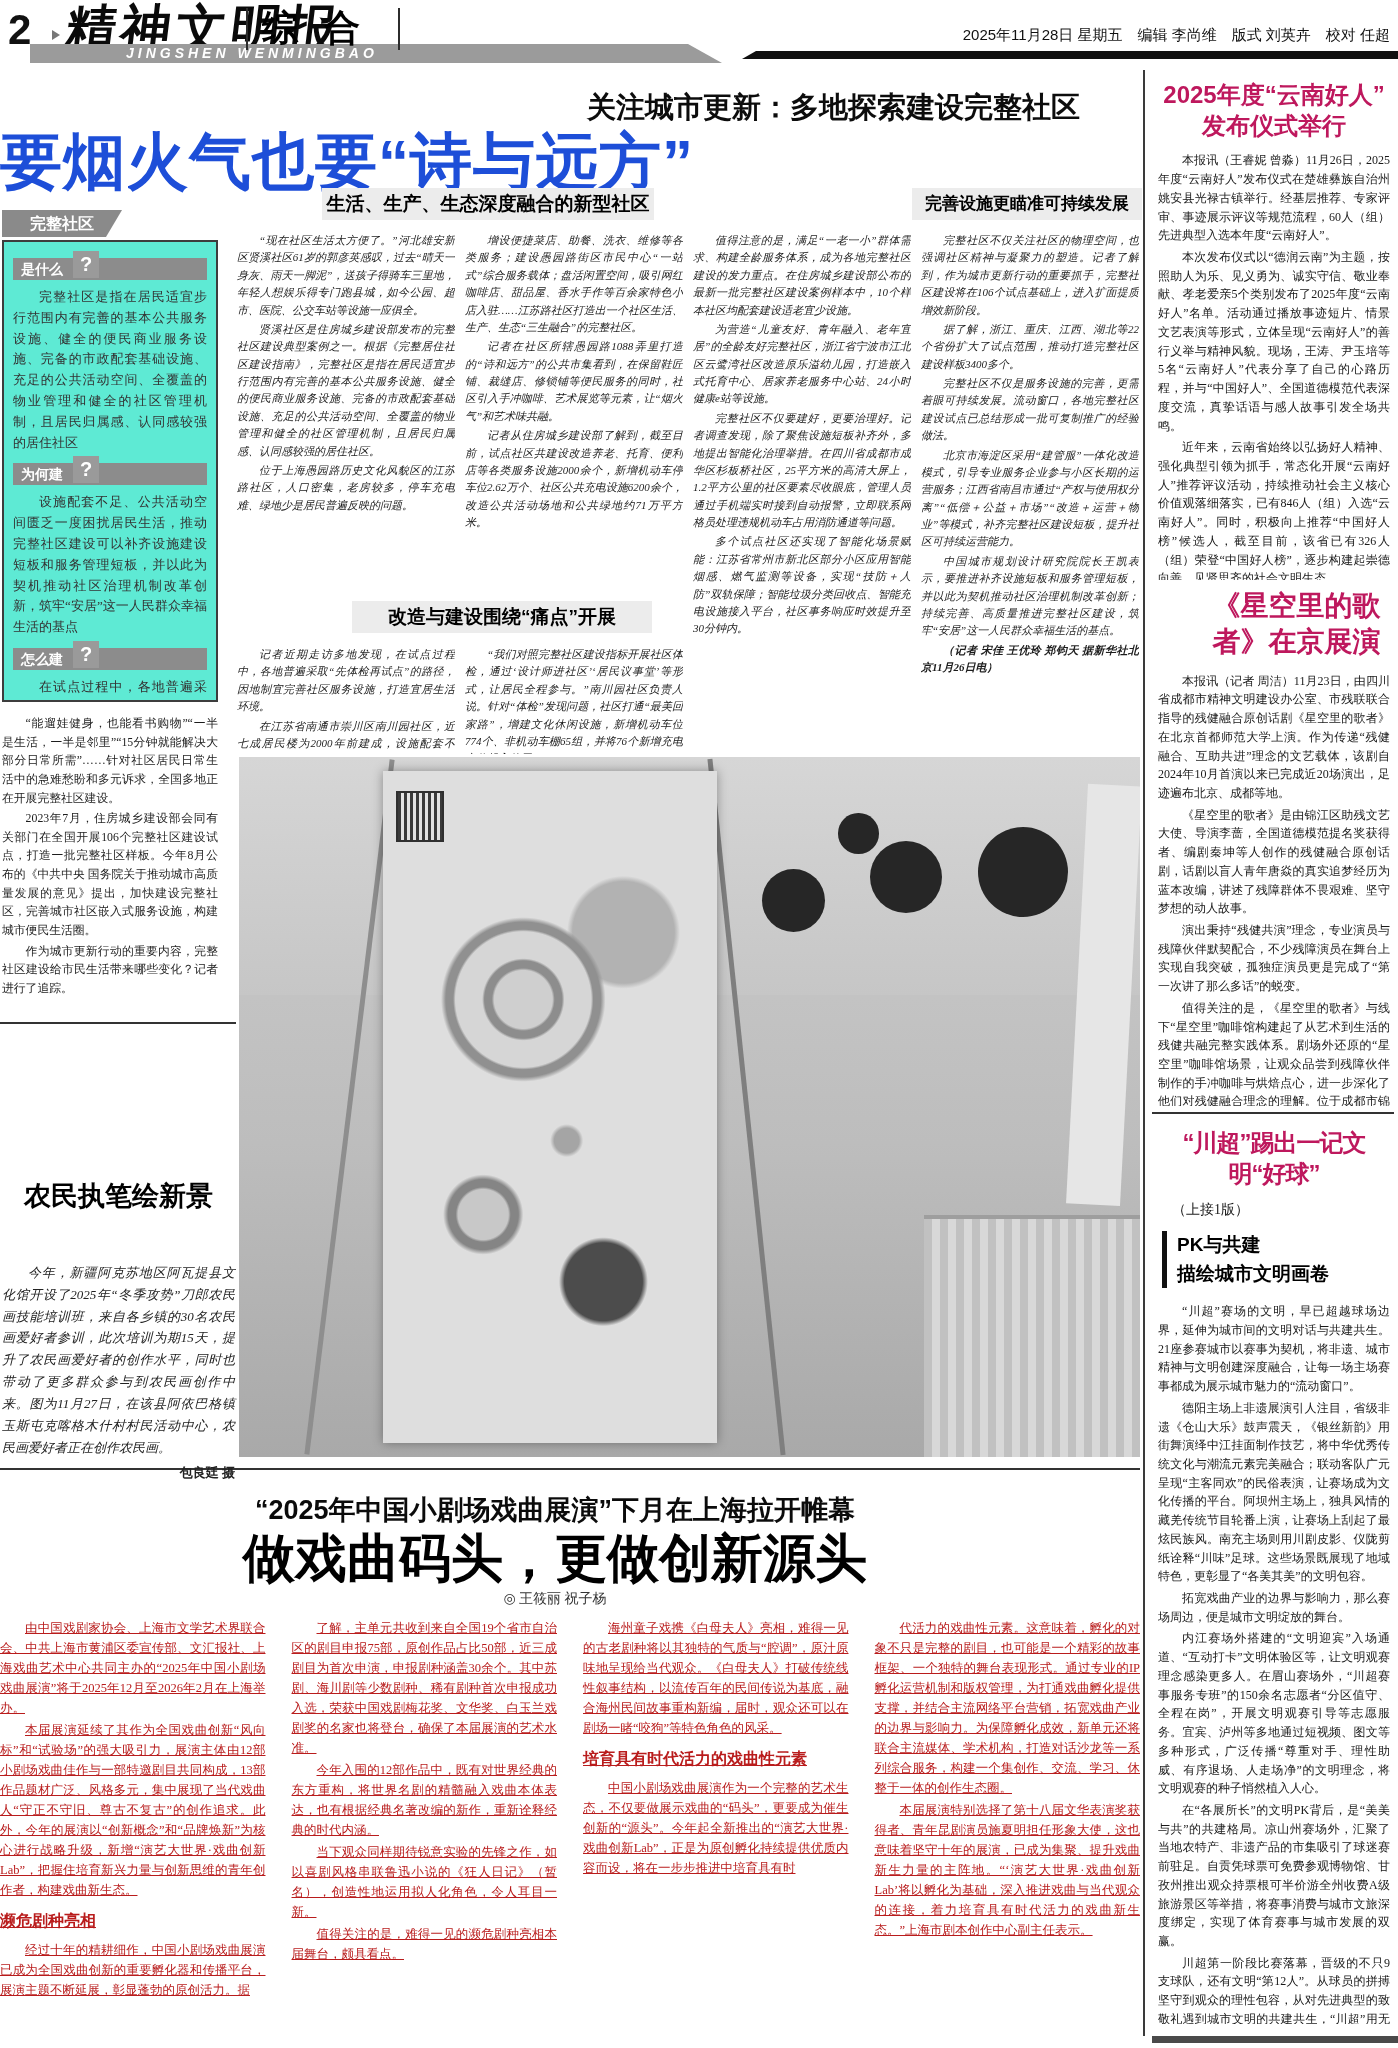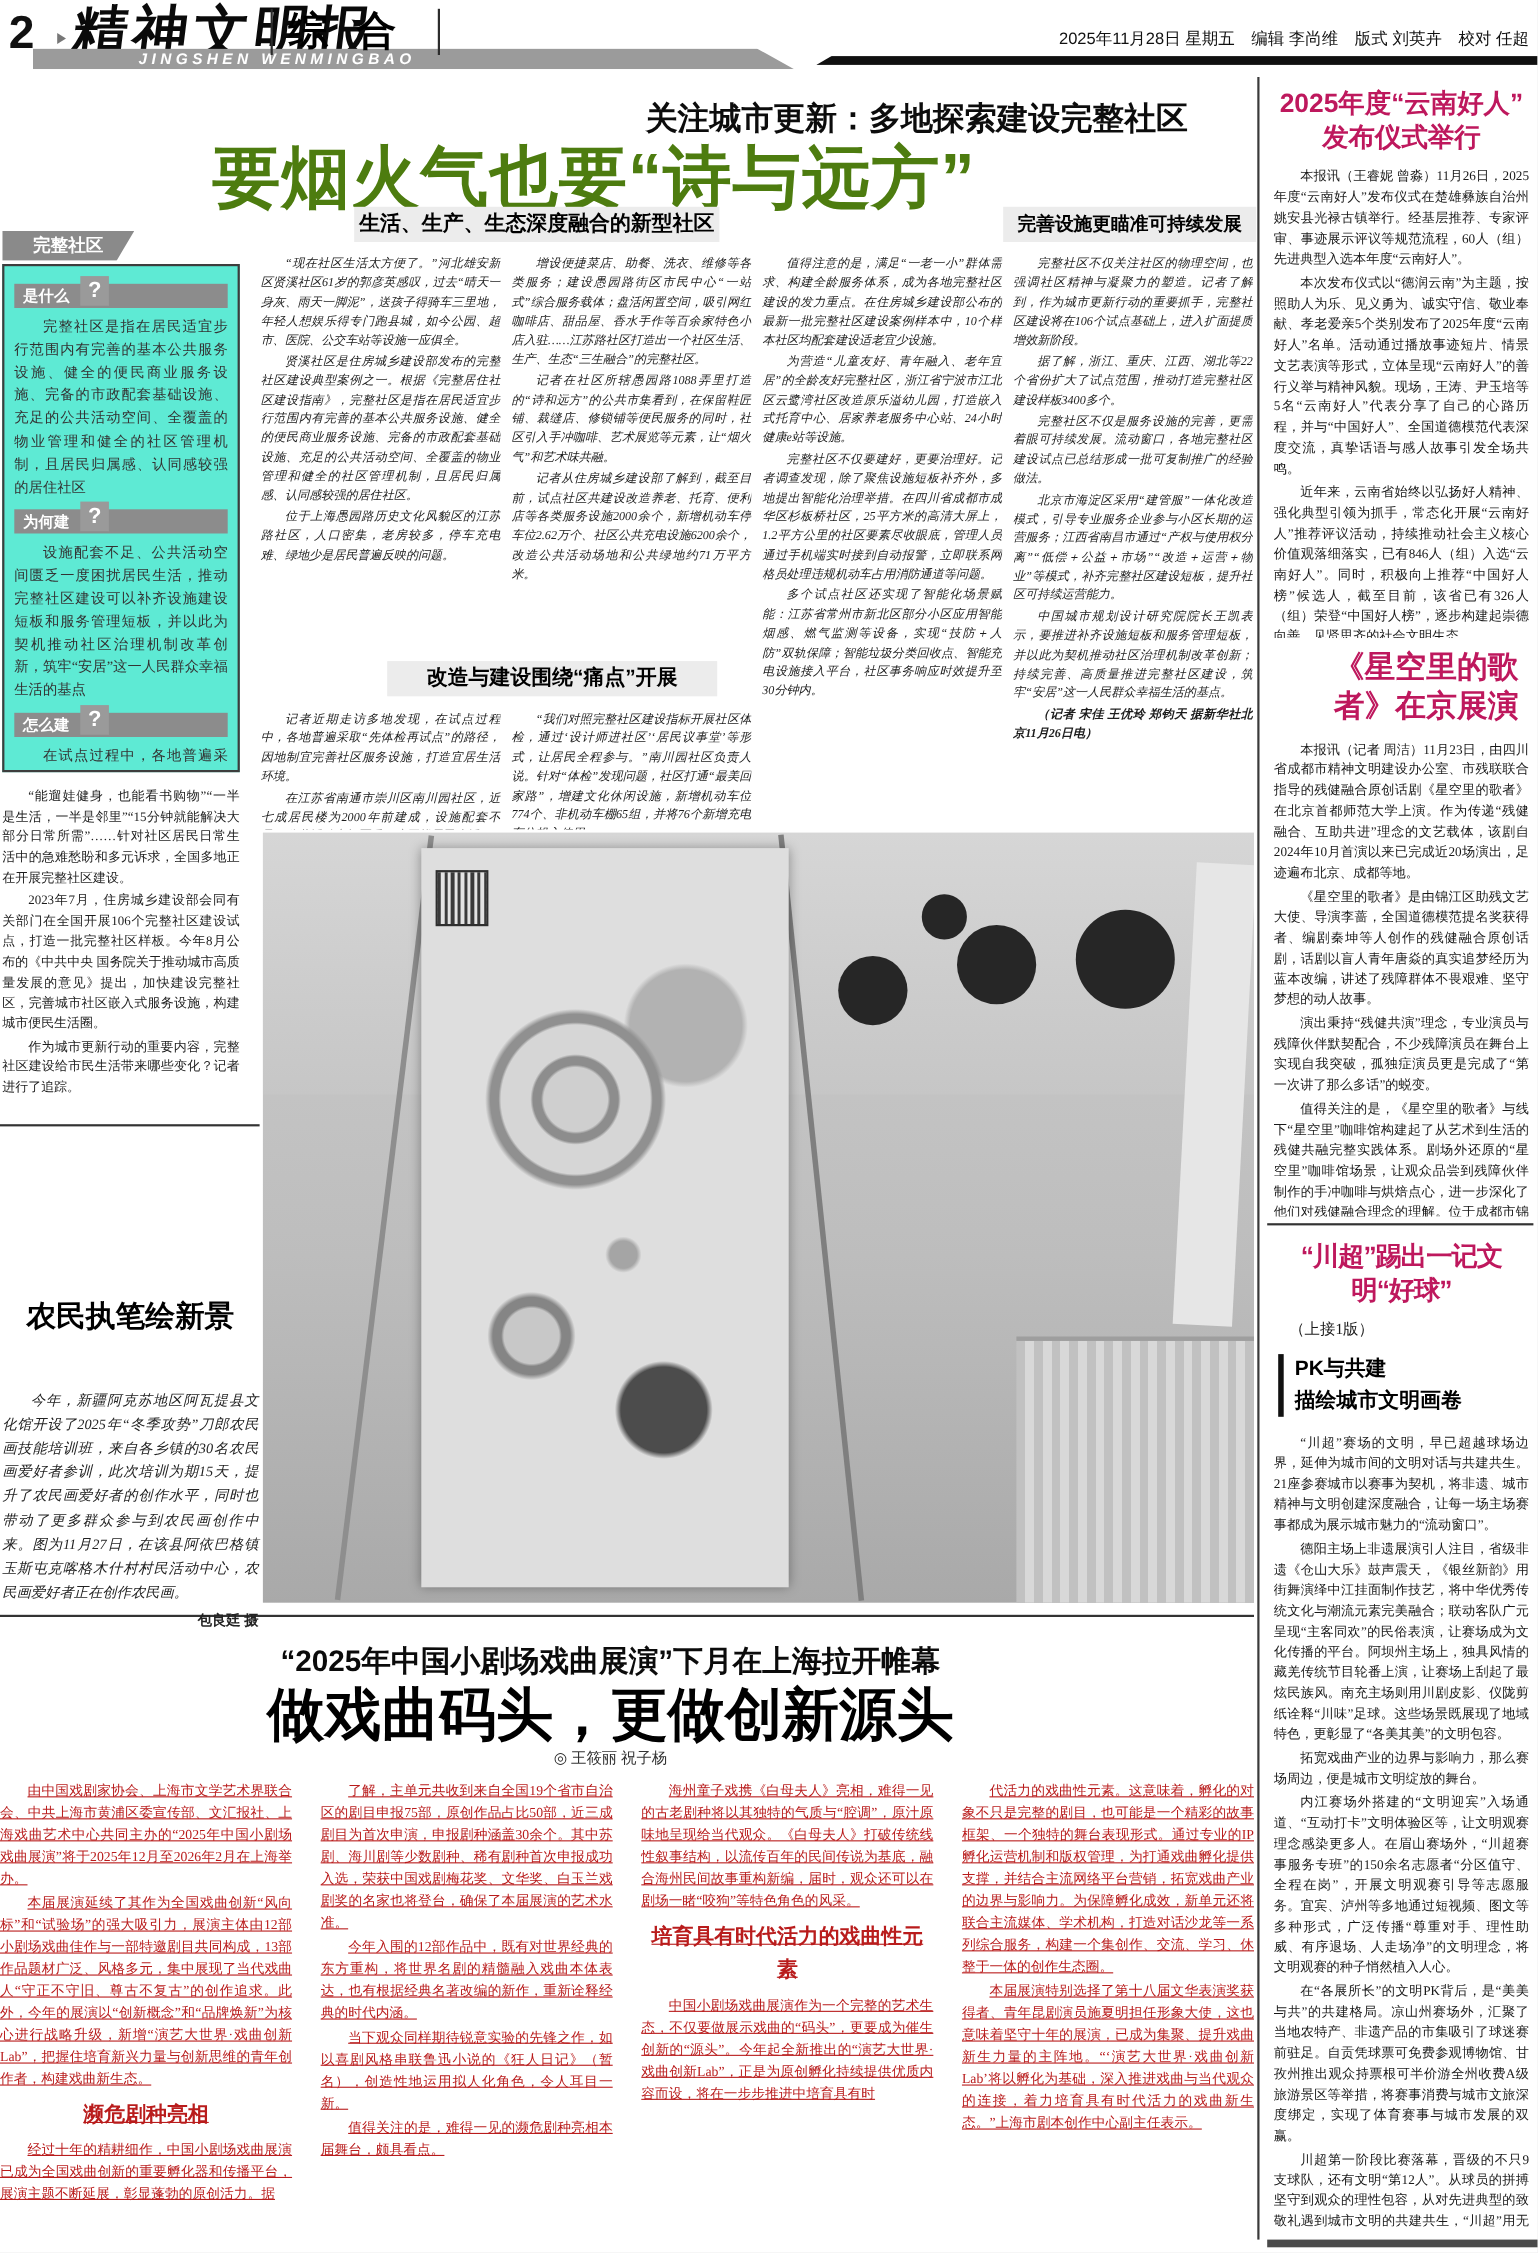--- a/index.html
+++ b/index.html
@@ -19,22 +19,22 @@
   .brand-pinyin{padding-left:96px;color:#fff;font-style:italic;font-weight:bold;font-size:14px;
                 letter-spacing:4px;line-height:19px;}
   .vbar{width:2px;height:42px;background:#2c2c2c;}
   .section-name{left:262px;top:4px;font-size:36px;font-weight:bold;letter-spacing:26px;color:#000;}
   .dateline{right:8px;top:26px;font-size:15px;color:#111;}
   .head-black{left:742px;top:51px;height:8px;right:0;background:#101010;
               clip-path:polygon(14px 0,100% 0,100% 100%,0 100%);}
 
   
   .lead-kicker{left:0;top:88px;width:1080px;text-align:right;font-size:29px;font-weight:600;color:#0c0c0c;}
-  .lead-headline{left:0;top:120px;width:1080px;text-align:center;font-size:62px;font-weight:900;
-                 letter-spacing:1px;color:#4d7c0f;}
+  .lead-headline{left:0;top:120px;width:1080px;text-align:left;font-size:62px;font-weight:900;
+                 letter-spacing:1px;color:#1d4ed8;}
   .colhead{background:#ececec;color:#000;font-weight:bold;text-align:center;height:32px;line-height:32px;}
   .ch-a{left:322px;top:188px;width:332px;font-size:19px;}
   .ch-c{left:912px;top:188px;width:230px;font-size:17px;}
   .ch-b{left:352px;top:601px;width:300px;font-size:19px;}
   .mcol{width:218px;font-size:11px;line-height:1.58;color:#1c1c1c;overflow:hidden;font-style:italic;}
   .mc-a{left:237px;top:232px;height:360px;}
   .mc-b{left:465px;top:232px;height:360px;}
   .mc-a2{left:237px;top:646px;height:108px;}
   .mc-b2{left:465px;top:646px;height:108px;}
   .mc-c{left:693px;top:232px;height:522px;}
@@ -100,21 +100,21 @@
      border-top:4px solid #9e9e9e;}
   .ph-board2{position:absolute;right:1%;top:4%;width:6%;height:60%;background:#e6e6e6;transform:rotate(3deg);}
 
   
   .bot-kicker{left:0;top:1492px;width:1110px;text-align:center;font-size:27px;font-weight:600;color:#0b0b0b;}
   .bot-headline{left:0;top:1524px;width:1110px;text-align:center;font-size:52px;font-weight:900;color:#000;}
   .bot-byline{left:0;top:1590px;width:1110px;text-align:center;font-size:14px;color:#333;}
   .bot-cols{left:0;top:1618px;width:1140px;height:430px;display:grid;
             grid-template-columns:repeat(4,1fr);column-gap:26px;overflow:hidden;
             font-size:12.5px;line-height:1.6;color:#b91c1c;text-decoration:underline;}
-  .bot-subhead{font-weight:bold;text-indent:0;text-align:center;margin:8px 0 6px 0;font-size:19px;
+  .bot-subhead{font-weight:bold;text-indent:0;text-align:left;margin:8px 0 6px 0;font-size:16px;
                font-family:"Liberation Sans","DejaVu Sans",sans-serif;}
 
   
   .rail-vline{left:1143px;top:70px;width:2px;height:1966px;background:#3a3a3a;}
   .rail{left:1158px;width:232px;font-size:12px;line-height:1.56;color:#191919;}
   .rail p{margin-bottom:3px;}
   .ra1{top:80px;height:500px;overflow:hidden;}
   .ra2{top:588px;height:518px;overflow:hidden;}
   .rail-divider{left:1152px;top:1112px;width:242px;height:2px;background:#333;}
   .ra3{top:1128px;height:896px;overflow:hidden;}

